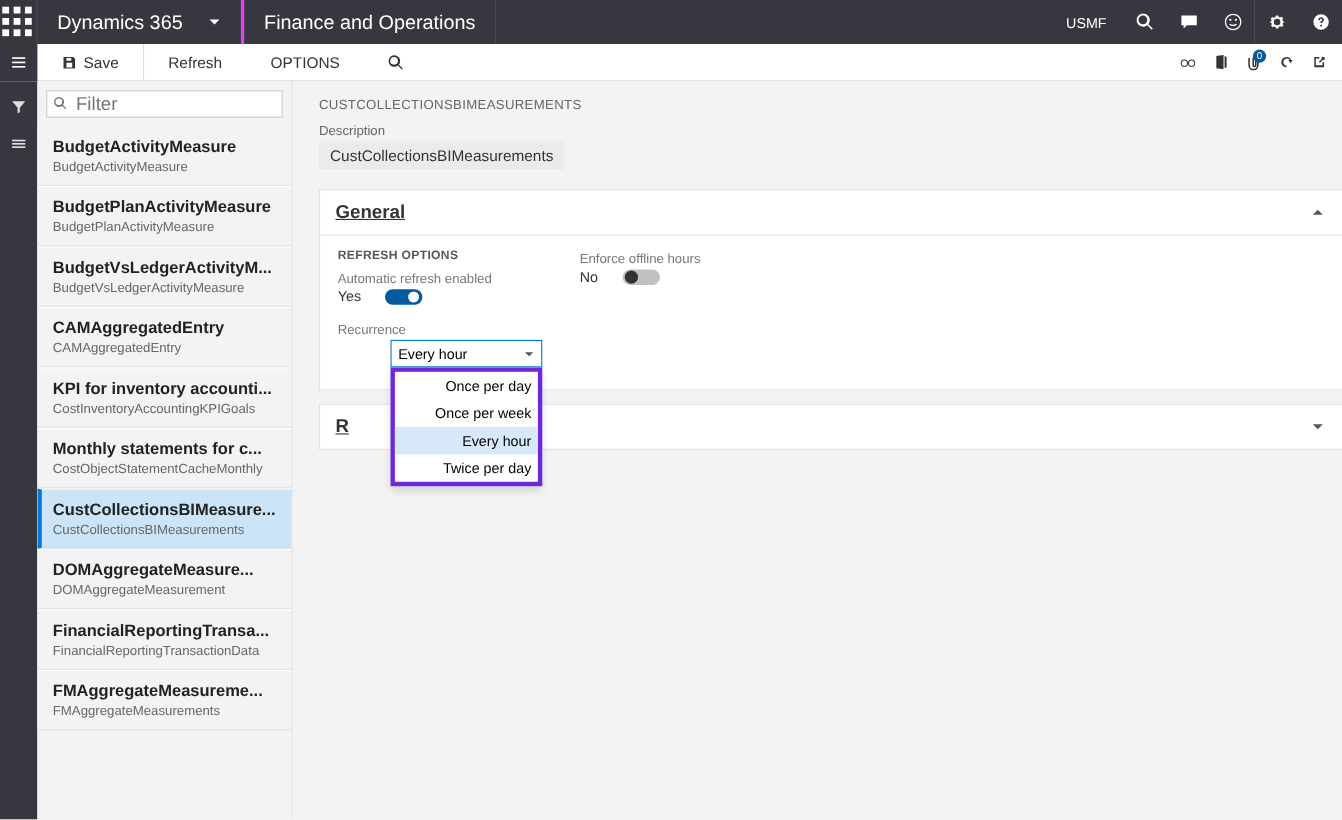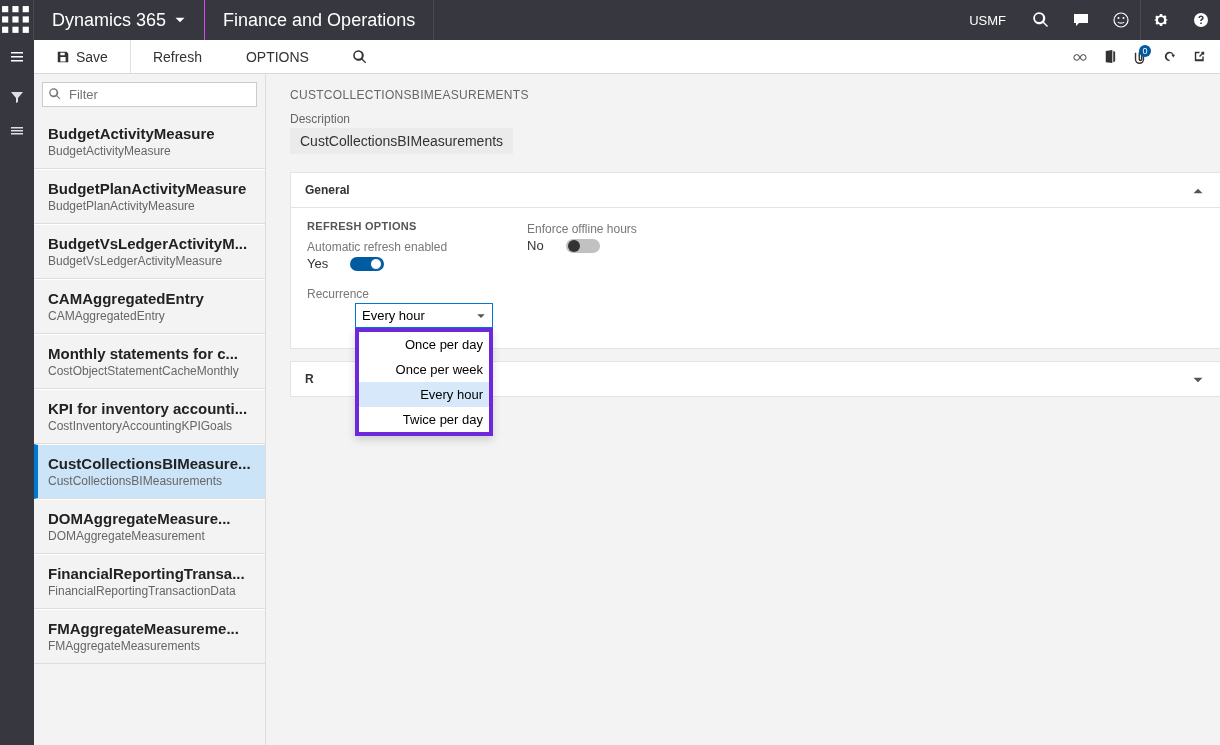--- a/index.html
+++ b/index.html
@@ -2,21 +2,21 @@
 <html><head>
 <meta charset="utf-8">
 <style>
 * { box-sizing: border-box; margin: 0; padding: 0; font-family: "Segoe UI", Arial, sans-serif; }
 body { width: 1220px; height: 745px; overflow: hidden; background: #f3f3f3; }
 
 
 .topbar { display: flex; align-items: center; height: 40px; background: #373740; color: #fff; }
 .waffle { width: 34px; height: 40px; display: flex; align-items: center; justify-content: center; cursor: pointer; border-right: 1px solid #4a4a52;}
 .waffle svg { fill: #fff; }
-.brand { padding: 0 18px; font-size: 18px; font-weight: 300; display: flex; align-items: center; gap: 8px; border-right: 1px solid #d946ef; height: 40px;}
+.brand { padding: 0 18px; font-size: 18px; font-weight: 300; display: flex; align-items: center; gap: 23px; border-right: 3px solid #d946ef; height: 40px;}
 .module { padding: 0 18px; font-size: 18px; font-weight: 300; border-right: 1px solid #4a4a52; height: 40px; display:flex; align-items:center;}
 .topbar-spacer { flex: 1; }
 .entity { font-size: 13px; padding: 0 14px; }
 .topicons { display: flex; align-items: center; height: 40px; }
 .topicon { width: 40px; height: 40px; display: flex; align-items: center; justify-content: center; cursor: pointer; border-left: 1px solid transparent;}
 .topicon svg { fill: #fff; width: 16px; height: 16px; }
 .topicon.sep { border-left: 1px solid #4a4a52; }
 
 
 .actionbar { display: flex; align-items: center; height: 34px; background: #fff; border-bottom: 1px solid #d8d8d8; }
@@ -35,40 +35,40 @@
 
 .main { display:flex; height: calc(745px - 40px - 34px); }
 .leftrail{width:34px; background:#373740; display:flex; flex-direction:column; align-items:center; padding-top:6px; gap:0;}
 .railicon{width:34px; height:34px; display:flex; align-items:center; justify-content:center; cursor:pointer;}
 .railicon svg{width:16px; height:16px; fill:#e0e0e0;}
 
 
 .sidebar{width:232px; background:#f3f3f3; border-right:1px solid #ddd; display:flex; flex-direction:column;}
 .filterwrap{padding:8px;}
 .filterbox{position:relative;}
-.filterbox input{width:100%; height:25px; border:1px solid #ccc; padding:0 8px 0 26px; font-size:13px; background:#fff;}
+.filterbox input{width:100%; height:25px; border:1px solid #ccc; padding:0 8px 0 26px; font-size:17px; background:#fff;}
 .filterbox svg{position:absolute; left:7px; top:6px; width:12px; height:12px; fill:#777;}
 .list{flex:1; overflow-y:auto; position:relative;}
 .list-item{padding:10px 14px; border-bottom:1px solid #ddd; border-top:1px solid #fff; cursor:pointer; background:#f3f3f3;}
 .list-item:first-child{border-top:none;}
 .list-item .title{font-size:15px; font-weight:600; color:#222; white-space:nowrap; overflow:hidden; text-overflow:ellipsis;}
 .list-item .sub{font-size:12px; color:#666; margin-top:2px; white-space:nowrap; overflow:hidden; text-overflow:ellipsis;}
 .list-item.selected{background:#cce4f7; border-left:4px solid #0078d4; padding-left:10px;}
 
 
 .content{flex:1; background:#f3f3f3; overflow:hidden; position:relative;}
 .content-inner{ padding: 14px 0 0 24px;}
 .crumb{font-size:12px; color:#666; letter-spacing:0.3px;}
 .desc{margin-top:10px;}
 .desc-label{font-size:12px; color:#666;}
 .desc-val{display:inline-block; padding:5px 10px; background:#ebebeb; font-size:14px; color:#333; margin-top:2px;}
 
 .panel{margin-top:18px; background:#fff; border:1px solid #e3e3e3; border-right:none;}
 .panel-header{display:flex; align-items:center; justify-content:space-between; padding:10px 14px; border-bottom:1px solid #e3e3e3; cursor:pointer;}
-.panel-title{font-size:12px; font-weight:600; color:#333;}
+.panel-title{font-size:17px; font-weight:600; color:#333;text-decoration:underline;}
 .panel-body{padding:12px 16px 20px 16px; display:flex; gap:40px;}
 .col{min-width:180px;}
 .col h4{font-size:11px; font-weight:600; color:#555; letter-spacing:0.3px; margin-bottom:8px;}
 .field-label{font-size:12px; color:#777; margin-top:2px;}
 .toggle-row{display:flex; align-items:center; gap:22px; margin-top:2px;}
 .toggle-val{font-size:13px; color:#333;}
 .toggle{width:34px; height:14px; border-radius:8px; position:relative; cursor:pointer;}
 .toggle.on{background:#005ba1;}
 .toggle.off{background:#c1c1c1;}
 .toggle .knob{position:absolute; top:1px; width:12px; height:12px; border-radius:50%; background:#fff;}
@@ -243,26 +243,26 @@
         </div>
         <div class="list-item">
           <div class="title">BudgetVsLedgerActivityM...</div>
           <div class="sub">BudgetVsLedgerActivityMeasure</div>
         </div>
         <div class="list-item">
           <div class="title">CAMAggregatedEntry</div>
           <div class="sub">CAMAggregatedEntry</div>
         </div>
         <div class="list-item">
+          <div class="title">KPI for inventory accounti...</div>
+          <div class="sub">CostInventoryAccountingKPIGoals</div>
+        </div>
+        <div class="list-item">
           <div class="title">Monthly statements for c...</div>
           <div class="sub">CostObjectStatementCacheMonthly</div>
-        </div>
-        <div class="list-item">
-          <div class="title">KPI for inventory accounti...</div>
-          <div class="sub">CostInventoryAccountingKPIGoals</div>
         </div>
         <div class="list-item selected">
           <div class="title">CustCollectionsBIMeasure...</div>
           <div class="sub">CustCollectionsBIMeasurements</div>
         </div>
         <div class="list-item">
           <div class="title">DOMAggregateMeasure...</div>
           <div class="sub">DOMAggregateMeasurement</div>
         </div>
         <div class="list-item">

